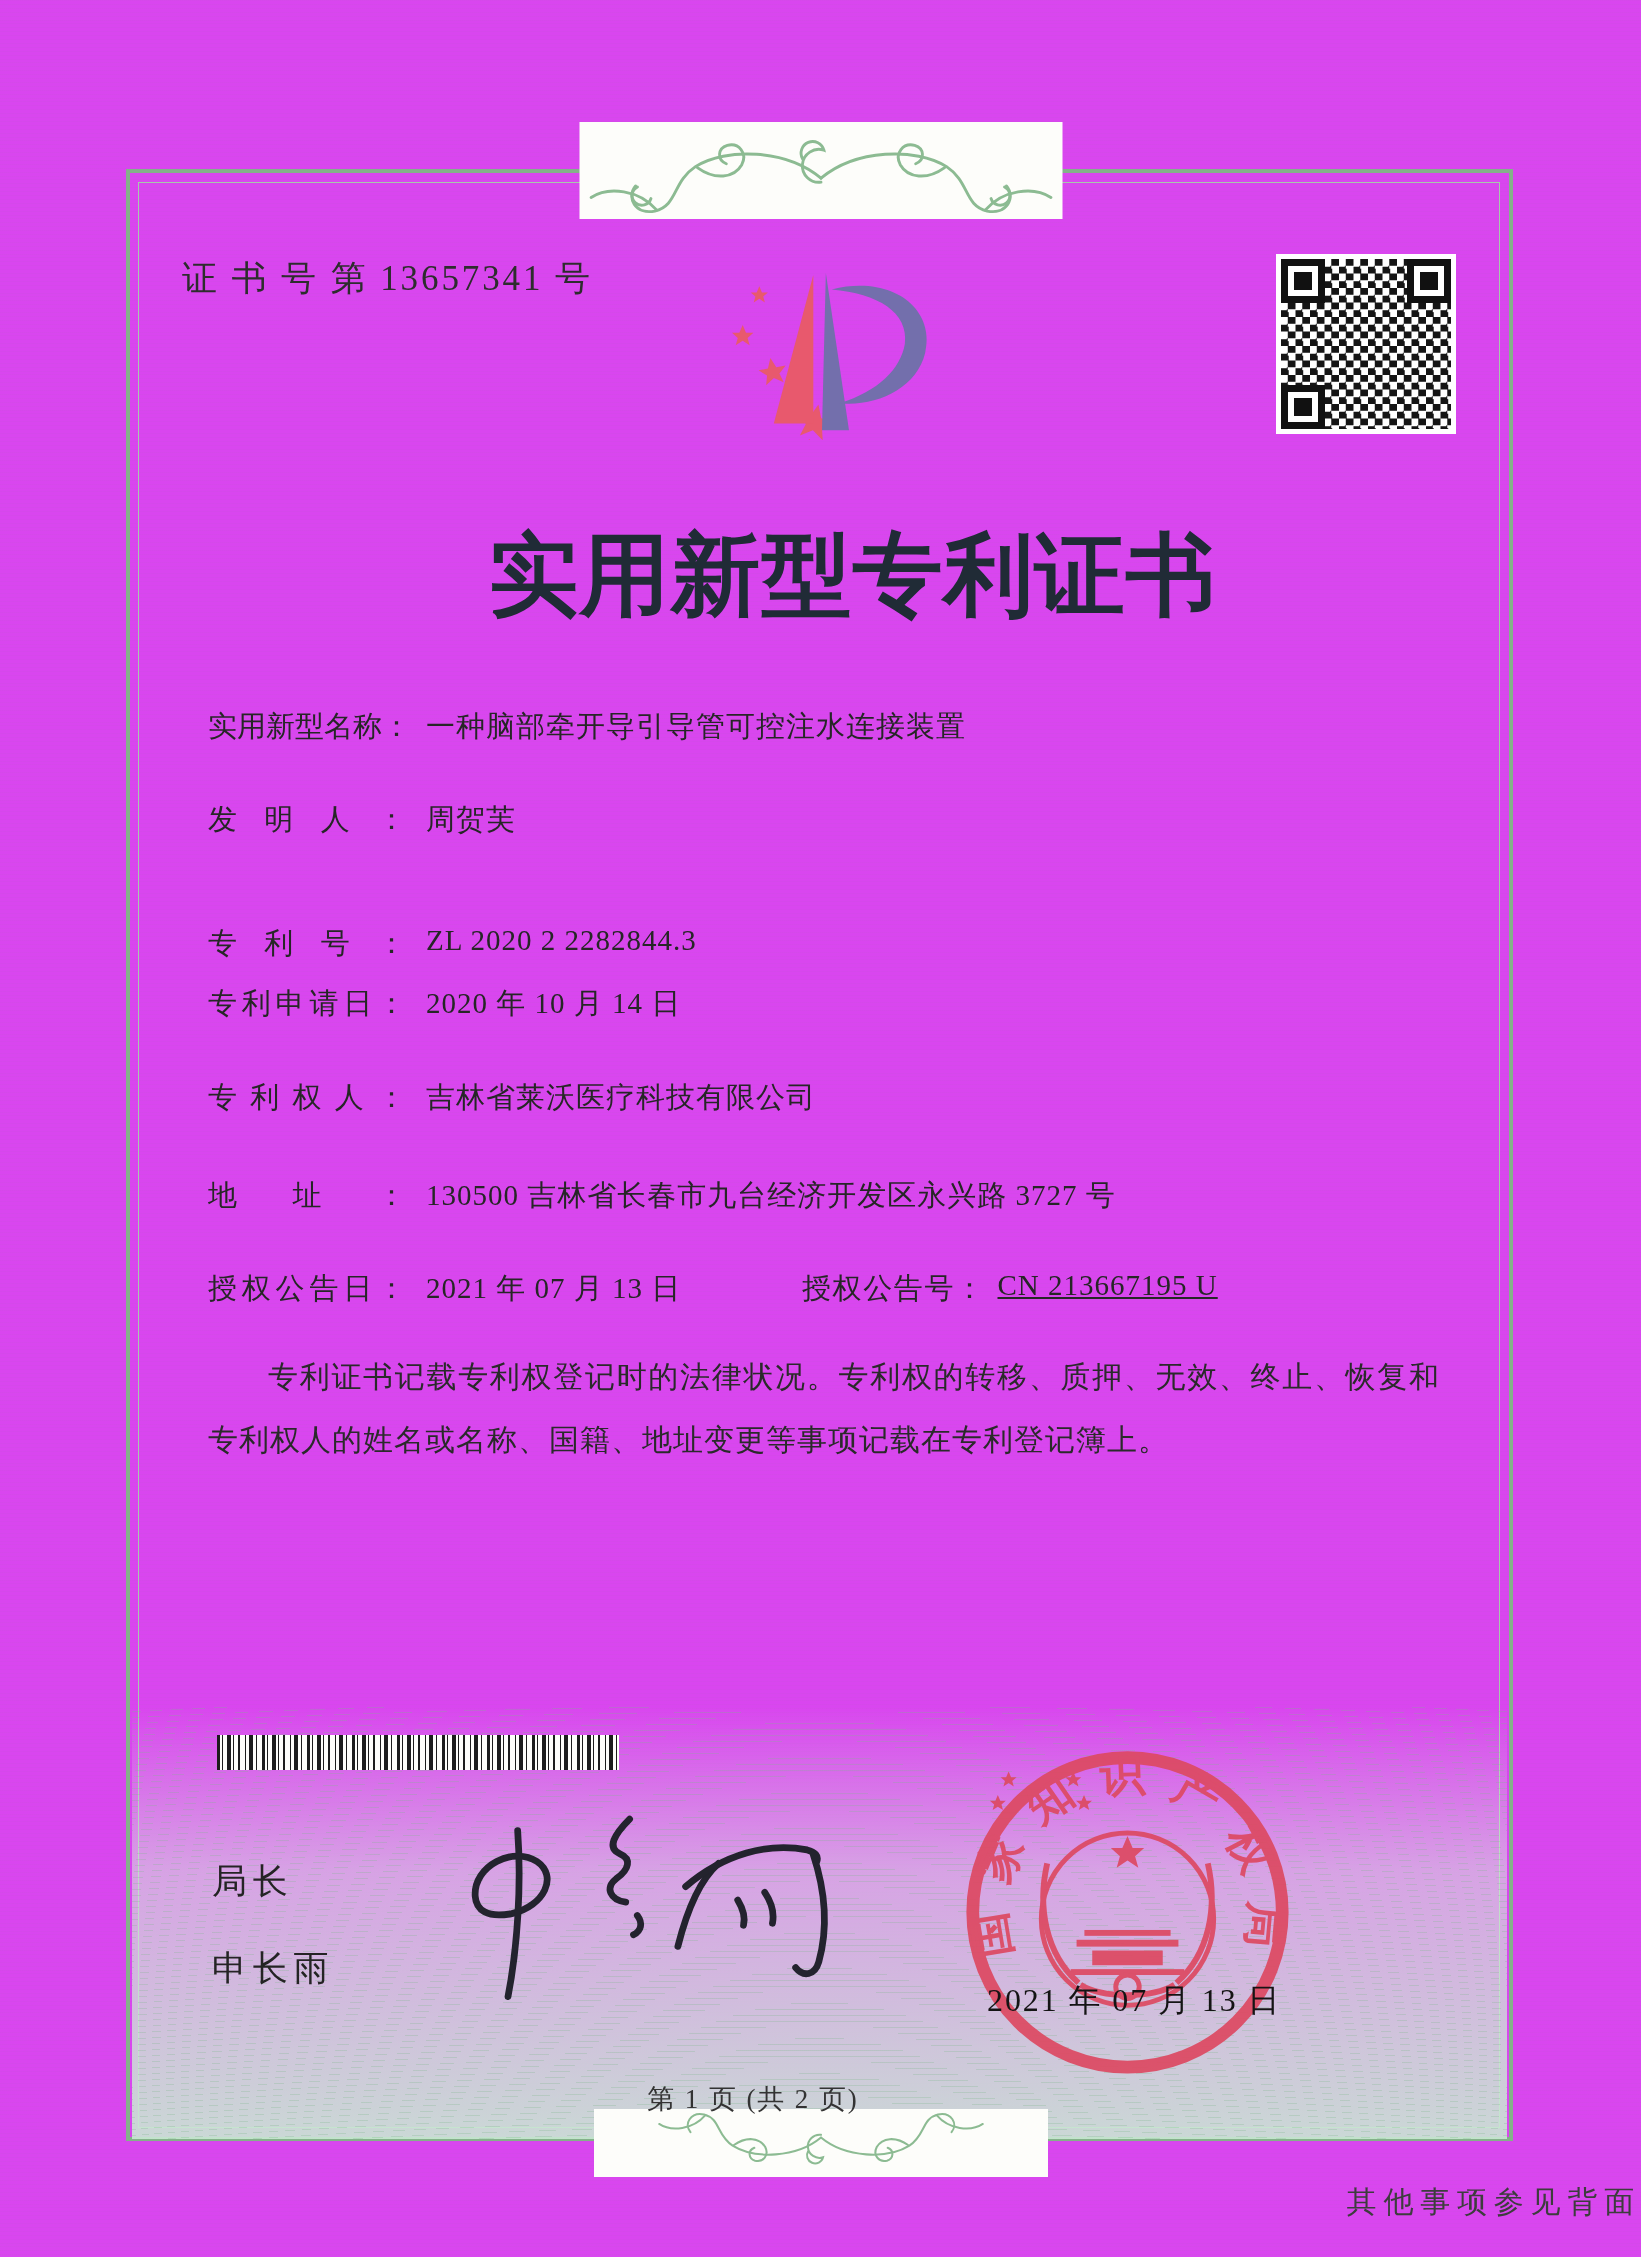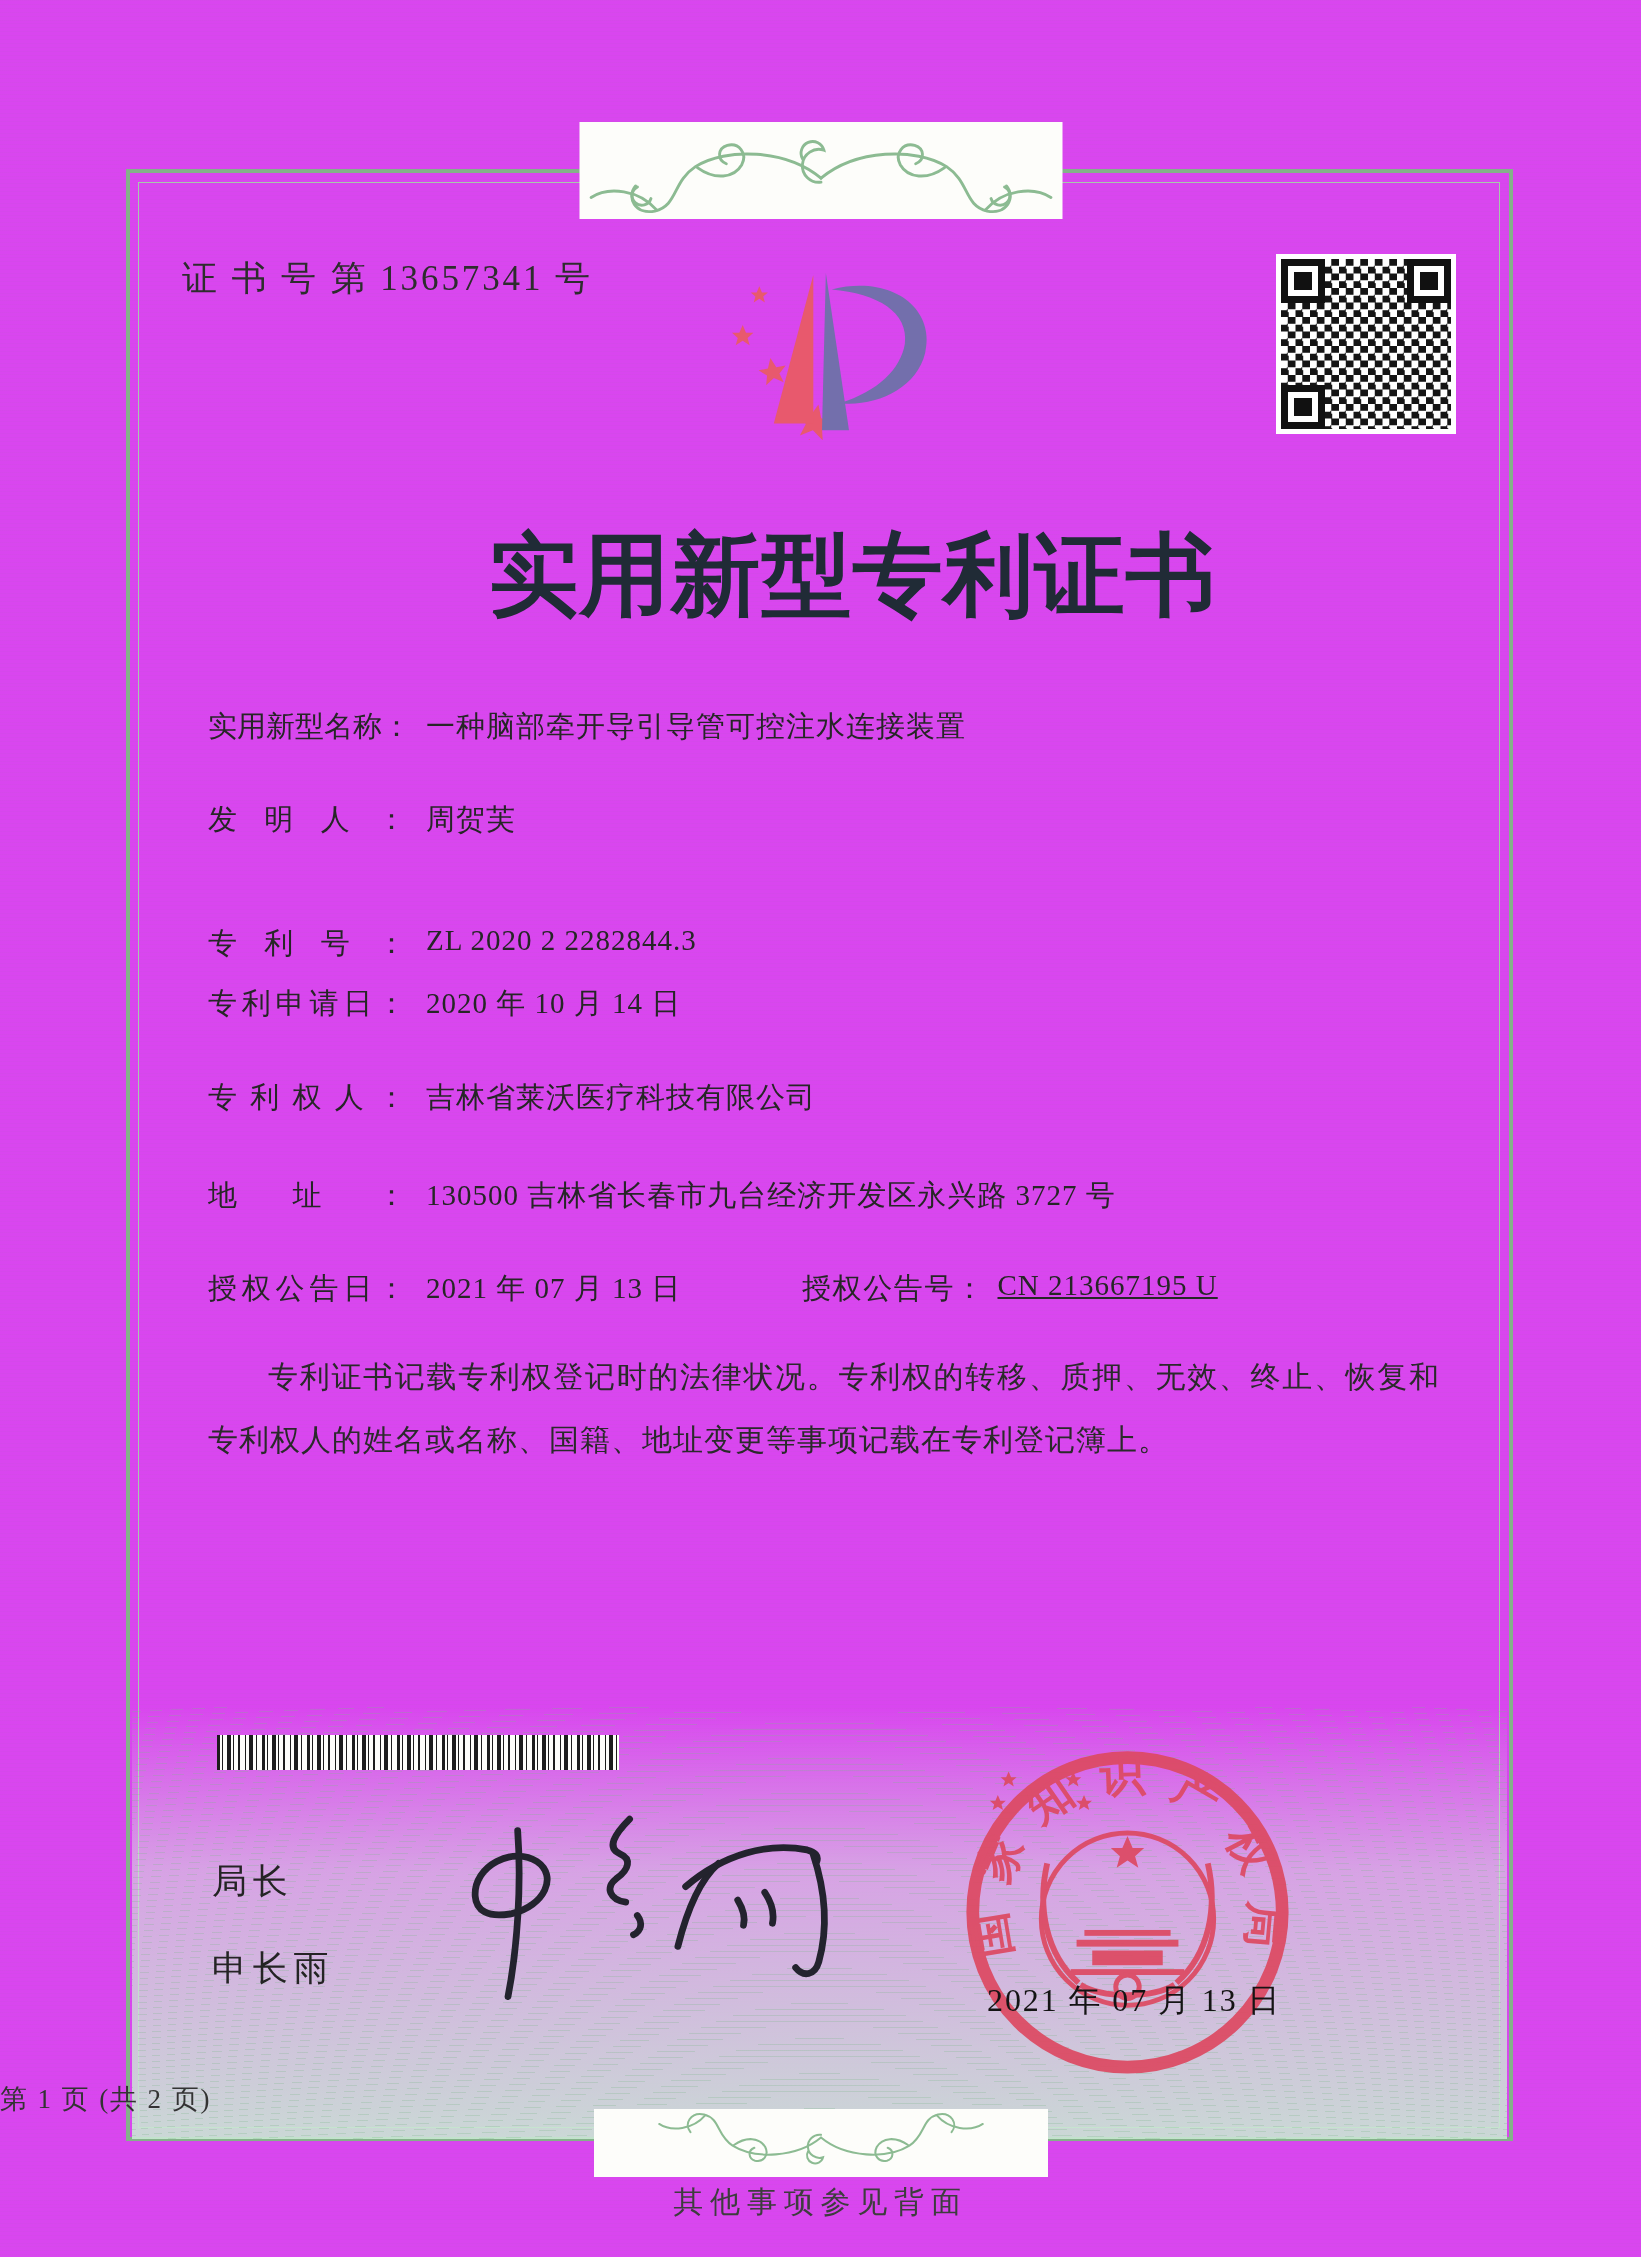--- a/index.html
+++ b/index.html
@@ -57,23 +57,23 @@
         #1c1c1c 9.7px 14.5px,#fdfdfa 14.5px 16.4px,#1c1c1c 16.4px 17.4px,#fdfdfa 17.4px 21px,#1c1c1c 21px 23px,#fdfdfa 23px 28px,
         #1c1c1c 28px 29px,#fdfdfa 29px 32px,#1c1c1c 32px 36px,#fdfdfa 36px 39px,#1c1c1c 39px 40px,#fdfdfa 40px 45px);}
 
   .signer-title{position:absolute;left:212px;top:1858px;font-size:35px;letter-spacing:5.8px;color:#242424;z-index:3;}
   .signer-name{position:absolute;left:212px;top:1945px;font-size:35px;letter-spacing:5.8px;color:#242424;z-index:3;}
   .signature{position:absolute;left:425px;top:1792px;width:444px;height:241px;z-index:4;}
 
   .seal{position:absolute;left:961px;top:1738px;width:333px;height:346px;z-index:3;opacity:.93;}
   .seal-date{position:absolute;left:987px;top:1979px;font-size:32px;letter-spacing:1.9px;color:#141414;z-index:5;}
 
-  .pageinfo{position:absolute;left:0;top:2081px;width:1506px;text-align:left;font-size:27px;
+  .pageinfo{position:absolute;left:0;top:2081px;width:1506px;text-align:center;font-size:27px;
         letter-spacing:1.9px;color:#333;z-index:3;}
-  .backnote{position:absolute;left:0;top:2182px;width:1641px;text-align:center;font-size:30px;
+  .backnote{position:absolute;left:0;top:2182px;width:1641px;text-align:right;font-size:30px;
         letter-spacing:6.8px;color:#3d3d3d;z-index:3;}
 </style>
 </head>
 <body>
 
 <div id="page">
 
   <div class="frame-outer"></div>
   <div class="frame-inner"></div>
   <div class="wave-band"></div>

